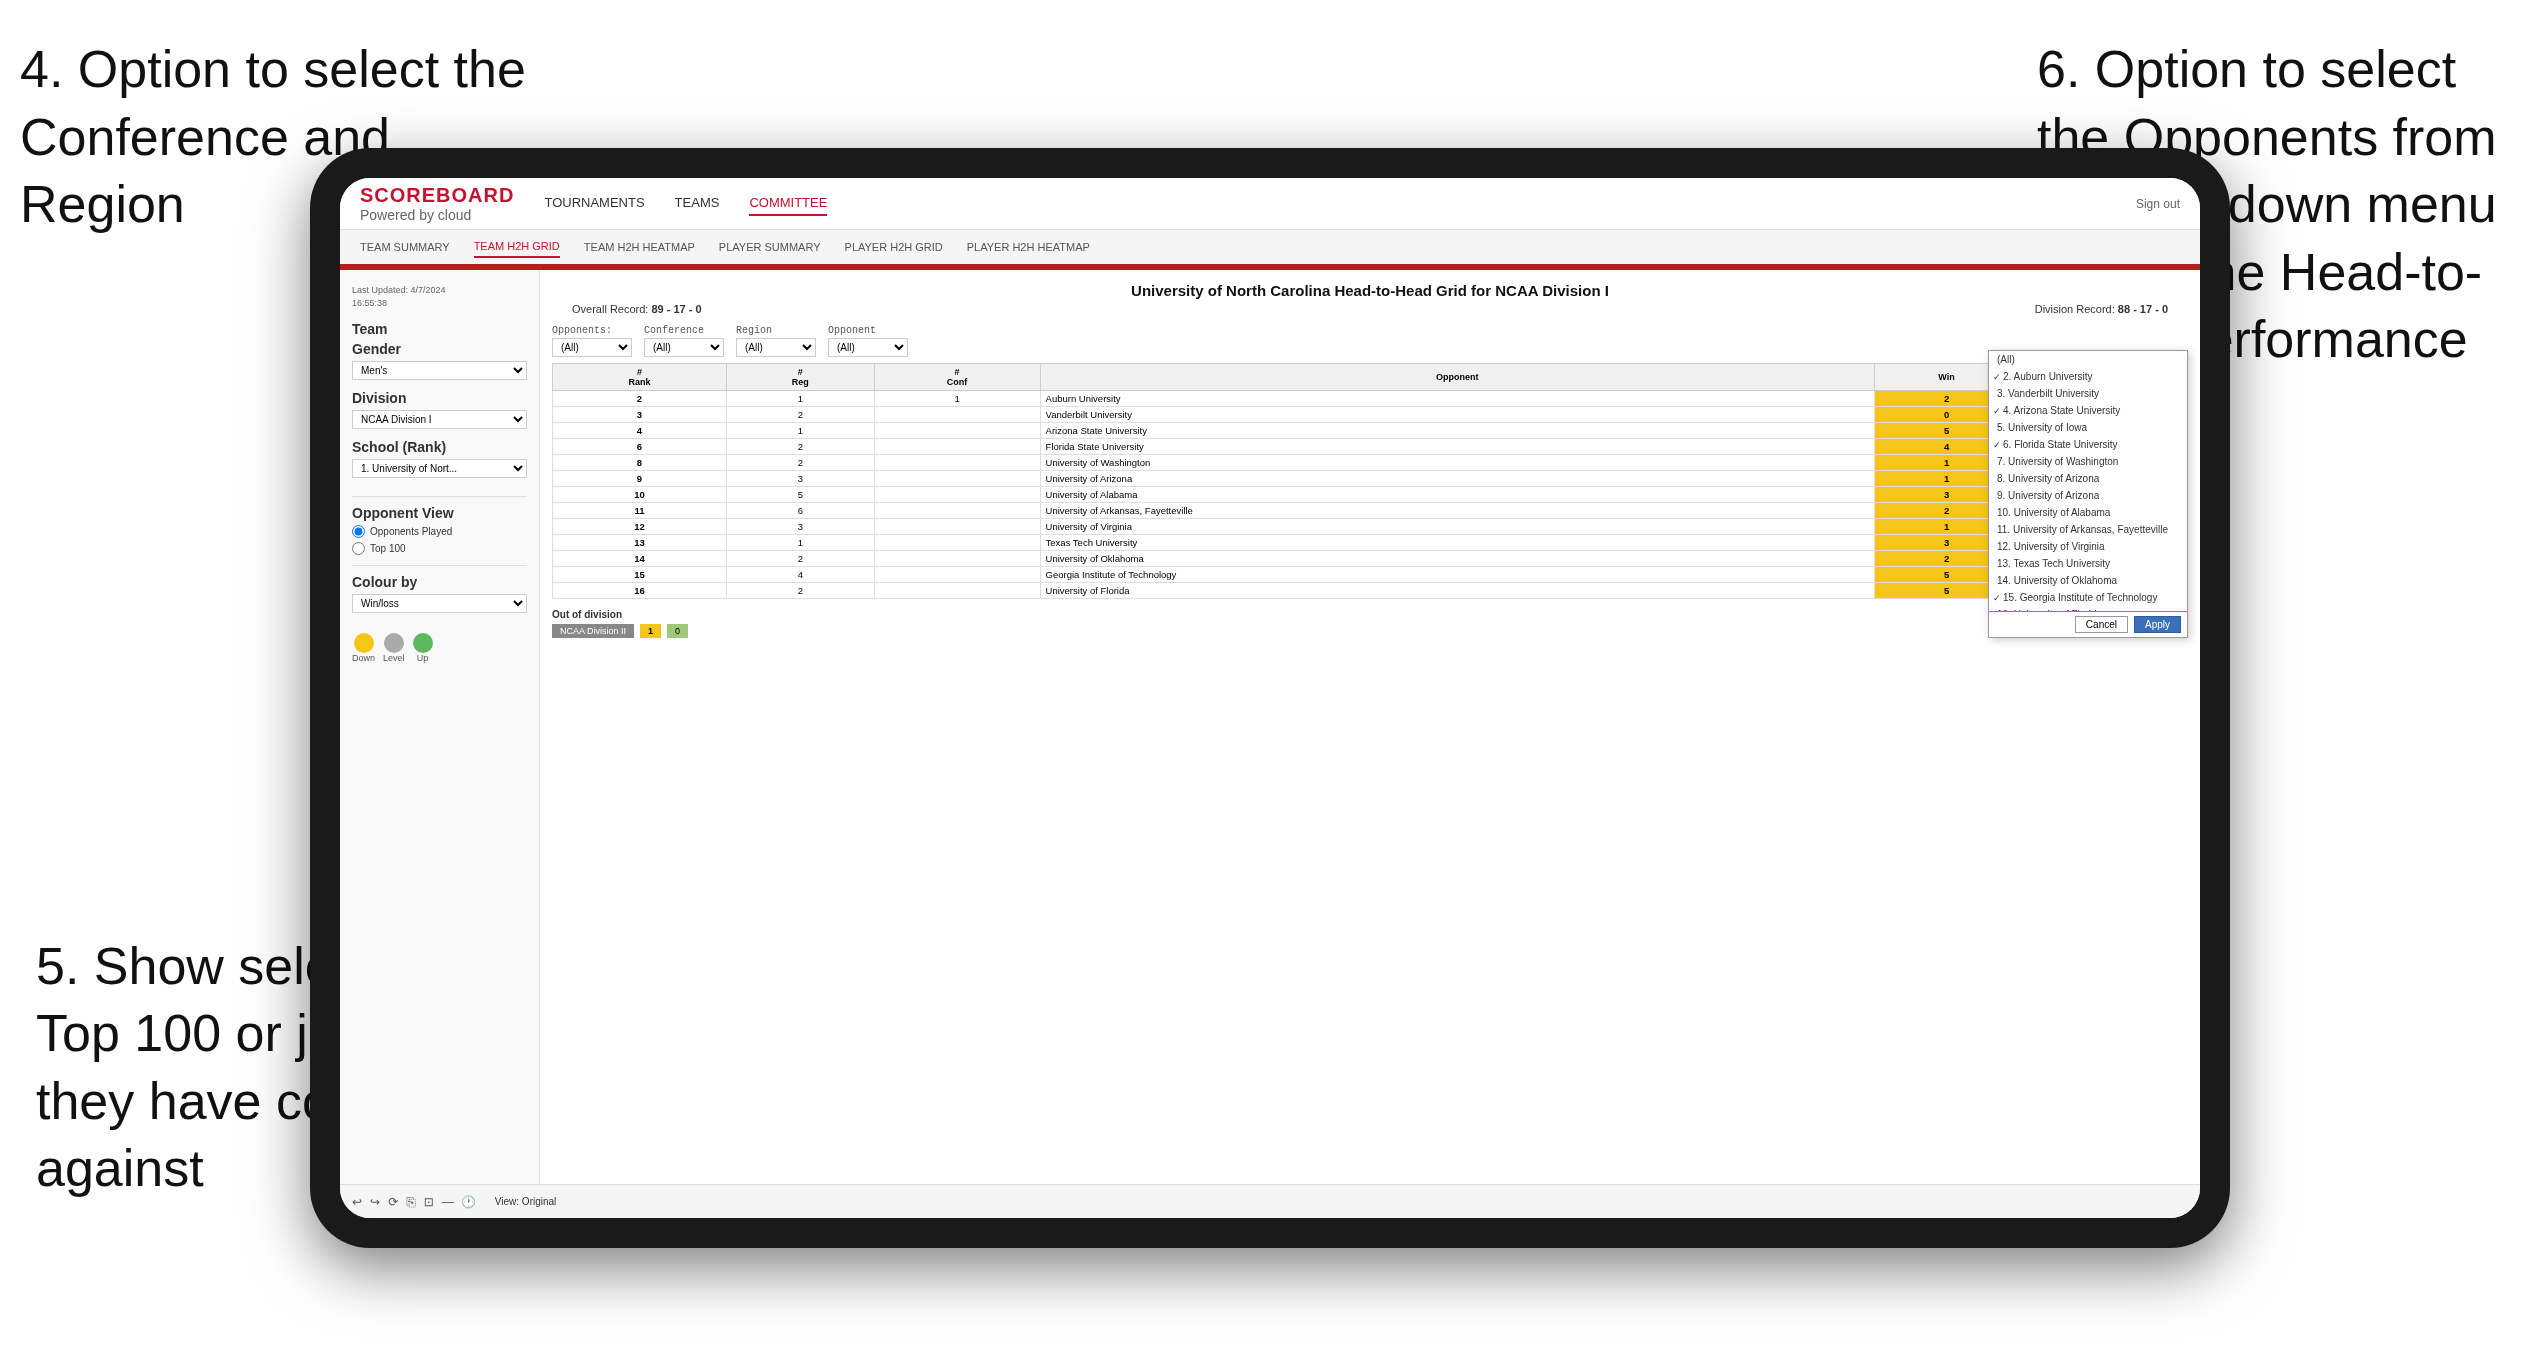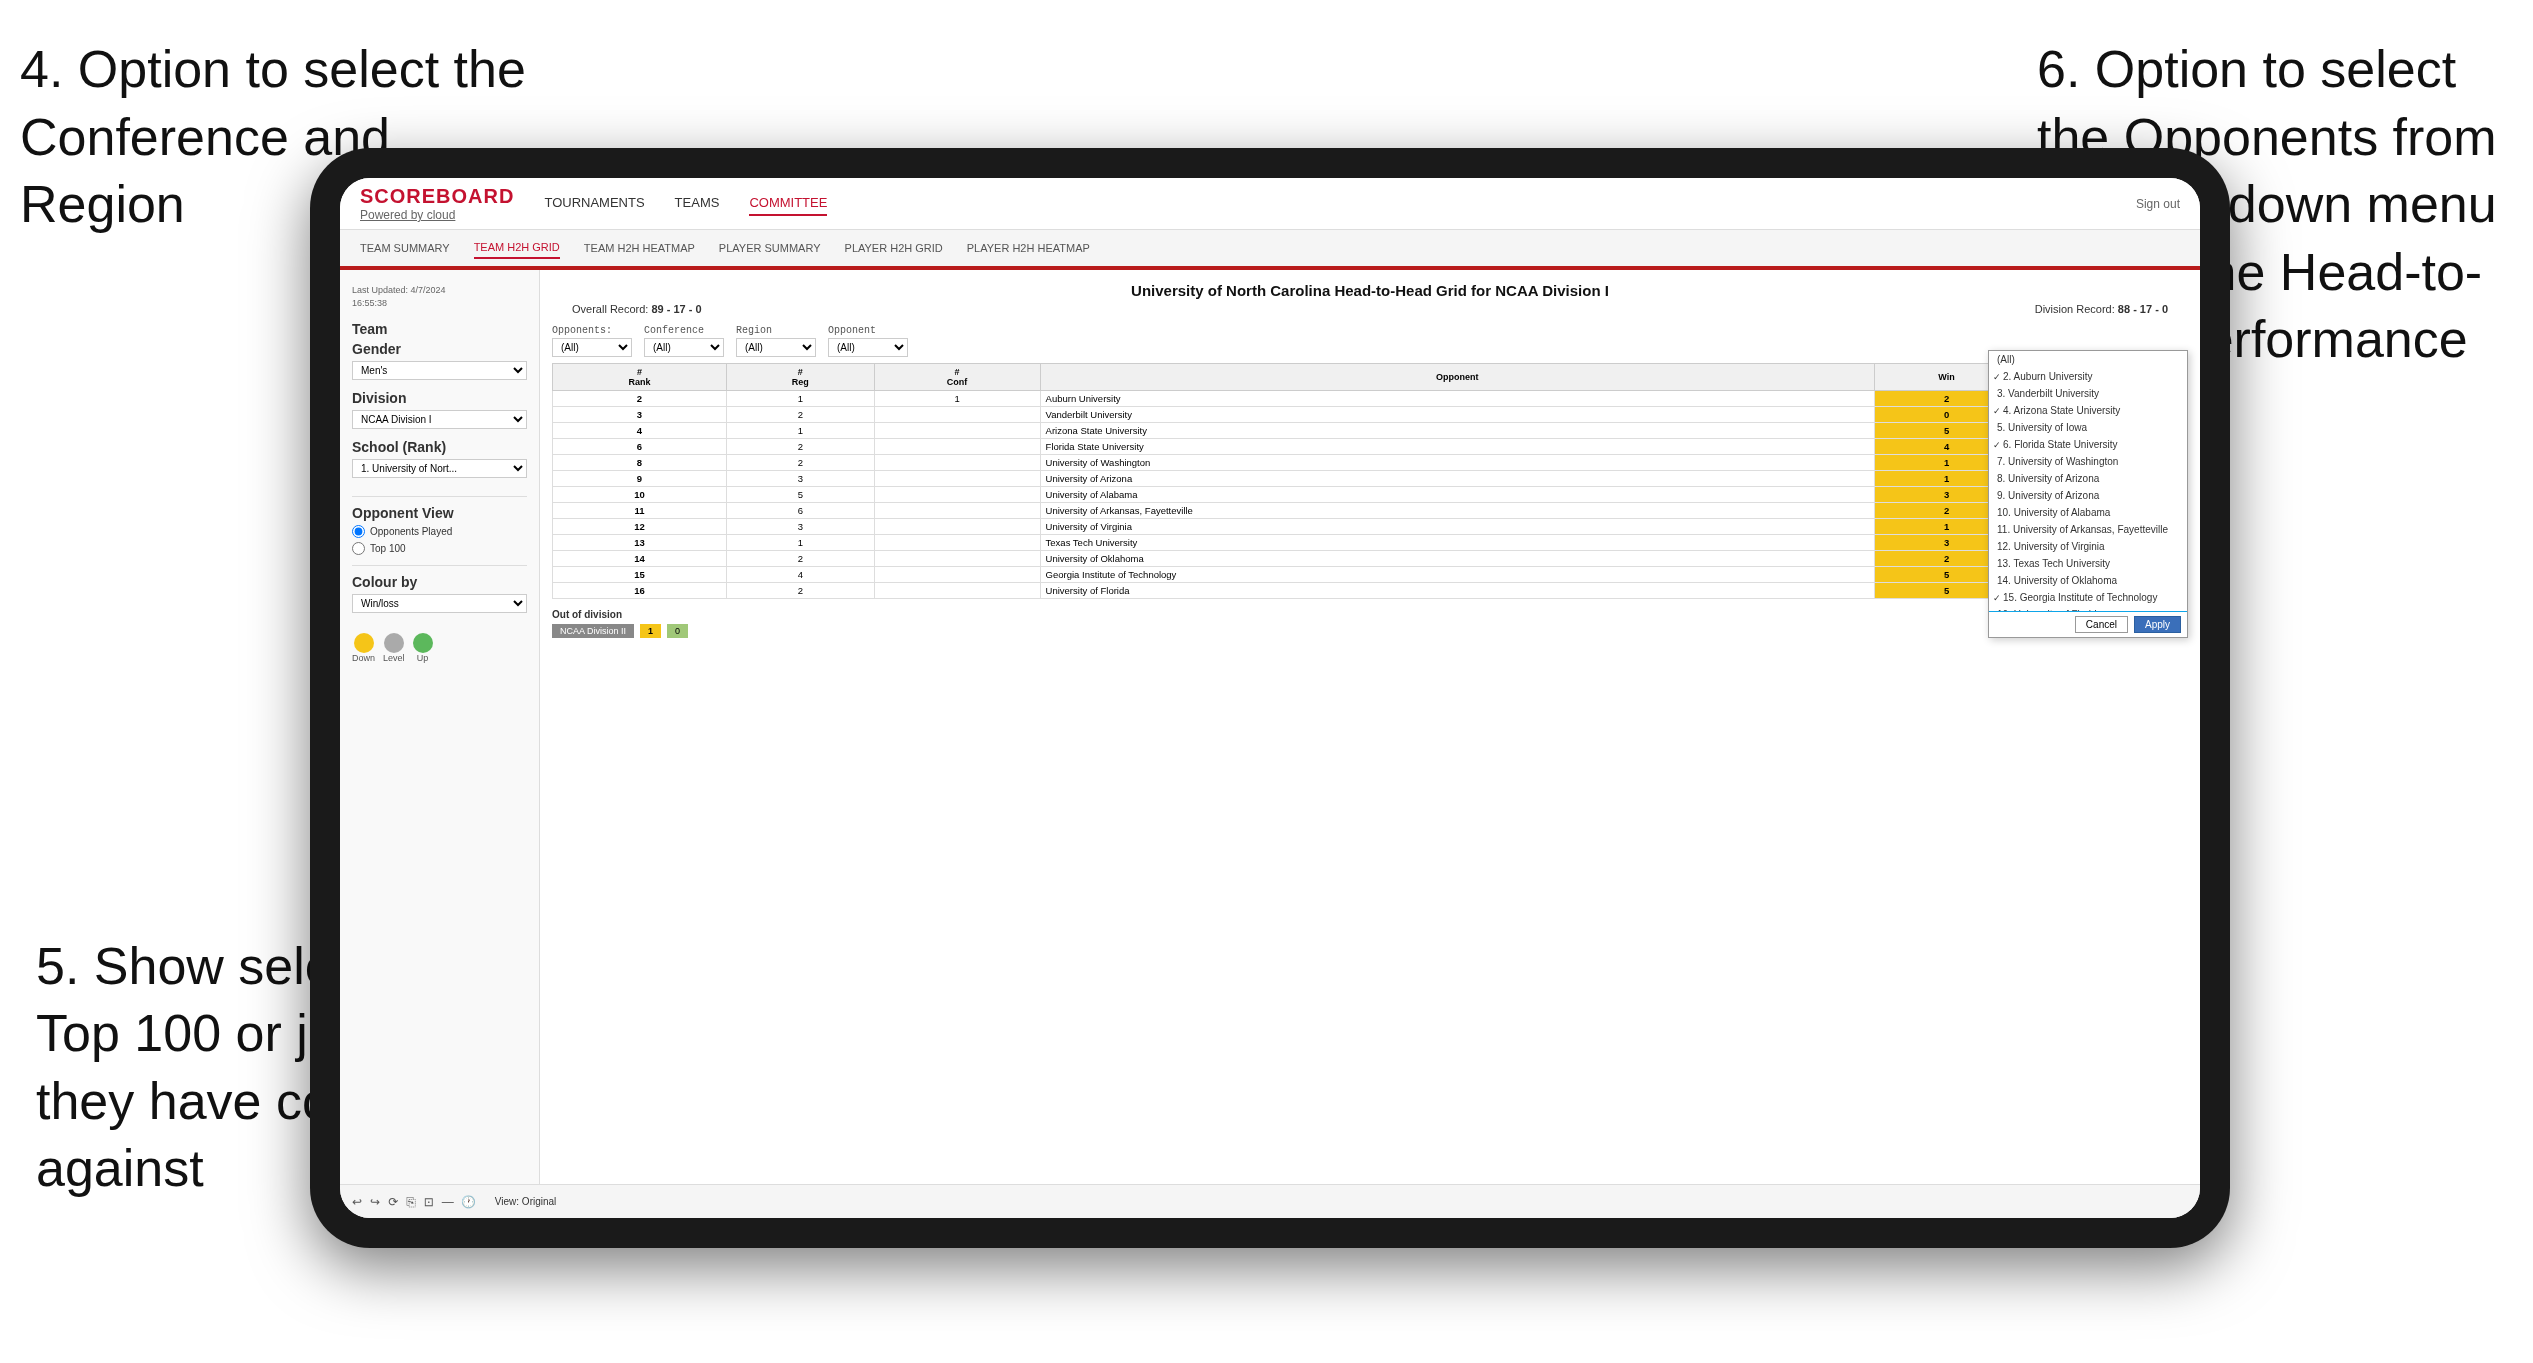--- a/index.html
+++ b/index.html
@@ -85,26 +85,25 @@
 
     .nav-logo {
       font-size: 20px;
       font-weight: bold;
       color: #c41230;
       letter-spacing: 1px;
       margin-right: 30px;
     }
 
     .nav-logo-sub {
-      font-size: 12px;
+      font-size: 14px;
       color: #666;
       display: block;
       font-weight: normal;
       letter-spacing: 0;
-      text-decoration: underline;
     }
 
     .nav-links {
       display: flex;
       gap: 30px;
       flex: 1;
     }
 
     .nav-link {
       font-size: 13px;
@@ -121,21 +120,21 @@
     }
 
     .nav-signout {
       font-size: 12px;
       color: #666;
     }
 
     
     .sub-nav {
       background: #f5f5f5;
-      border-bottom: 4px solid #b91c1c;
+      border-bottom: 6px solid #b91c1c;
       padding: 0 20px;
       display: flex;
       align-items: center;
       height: 40px;
       flex-shrink: 0;
     }
 
     .sub-nav-link {
       font-size: 11px;
       color: #555;

